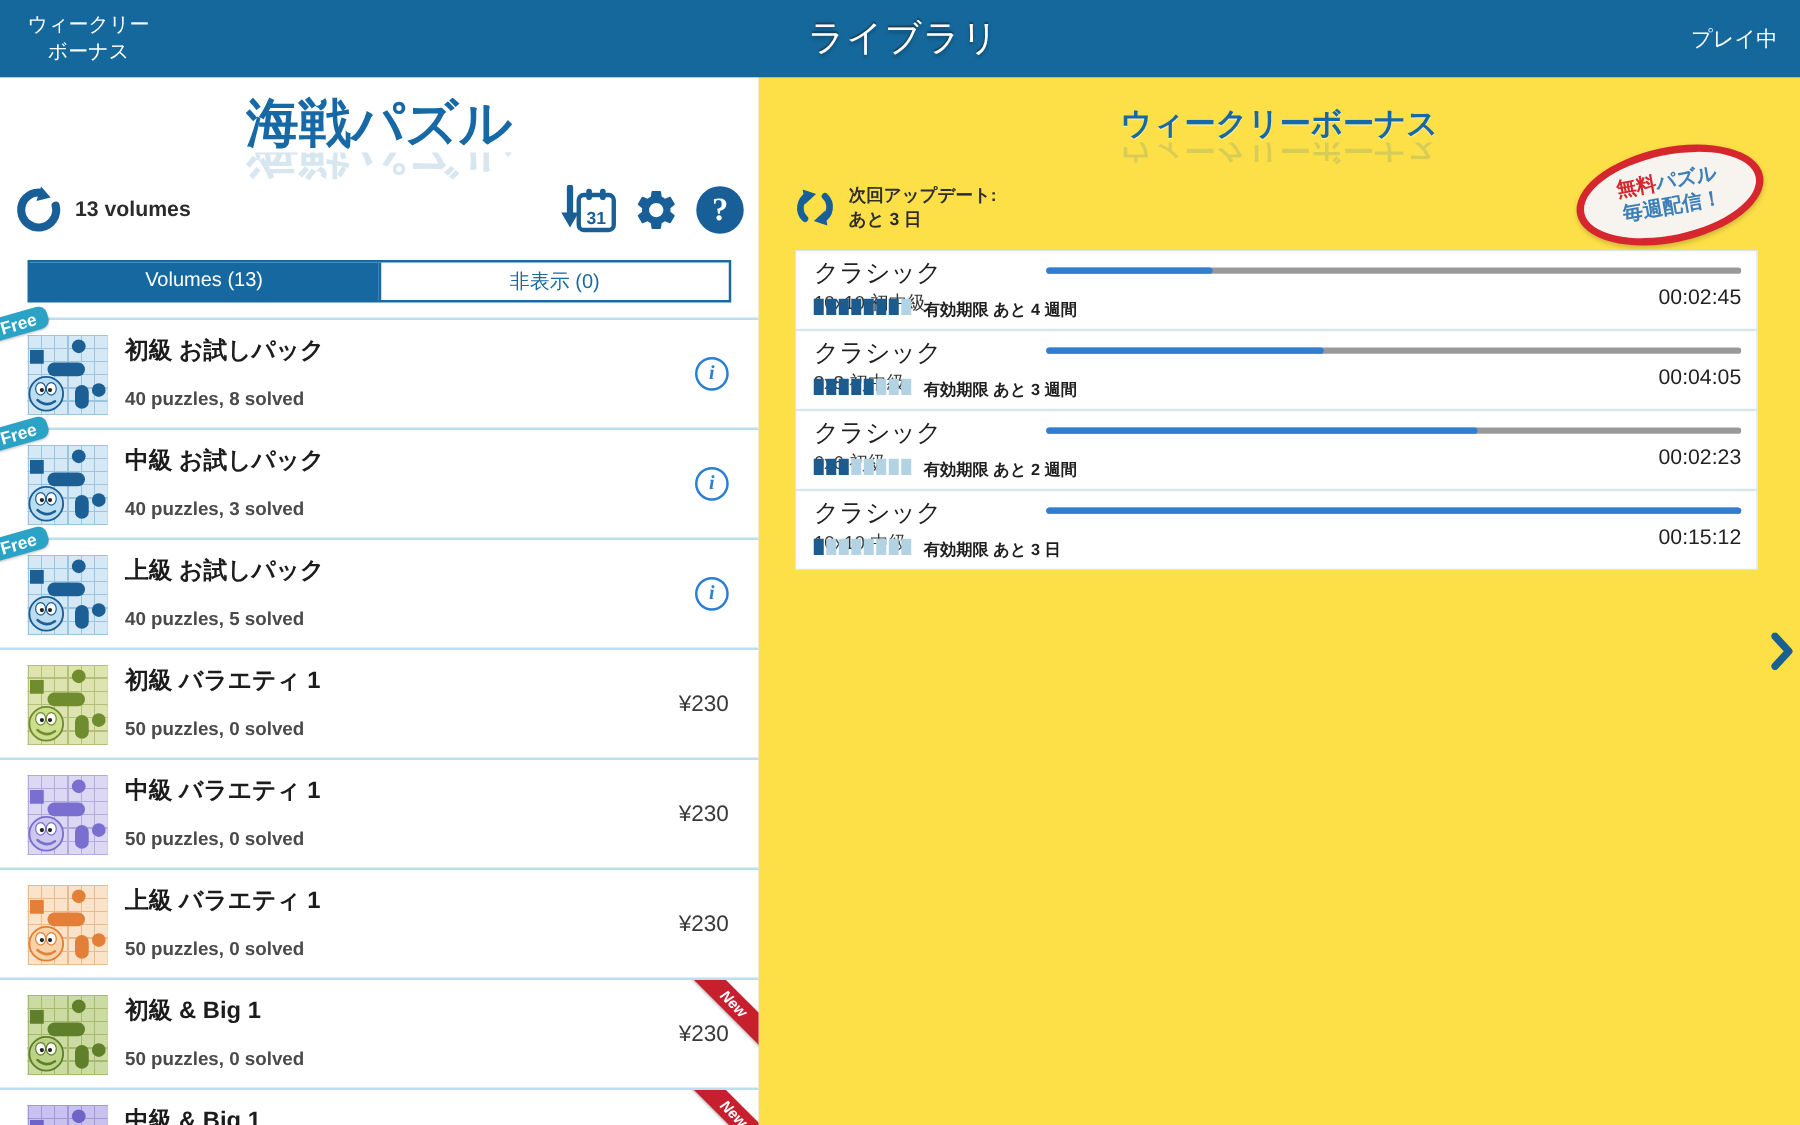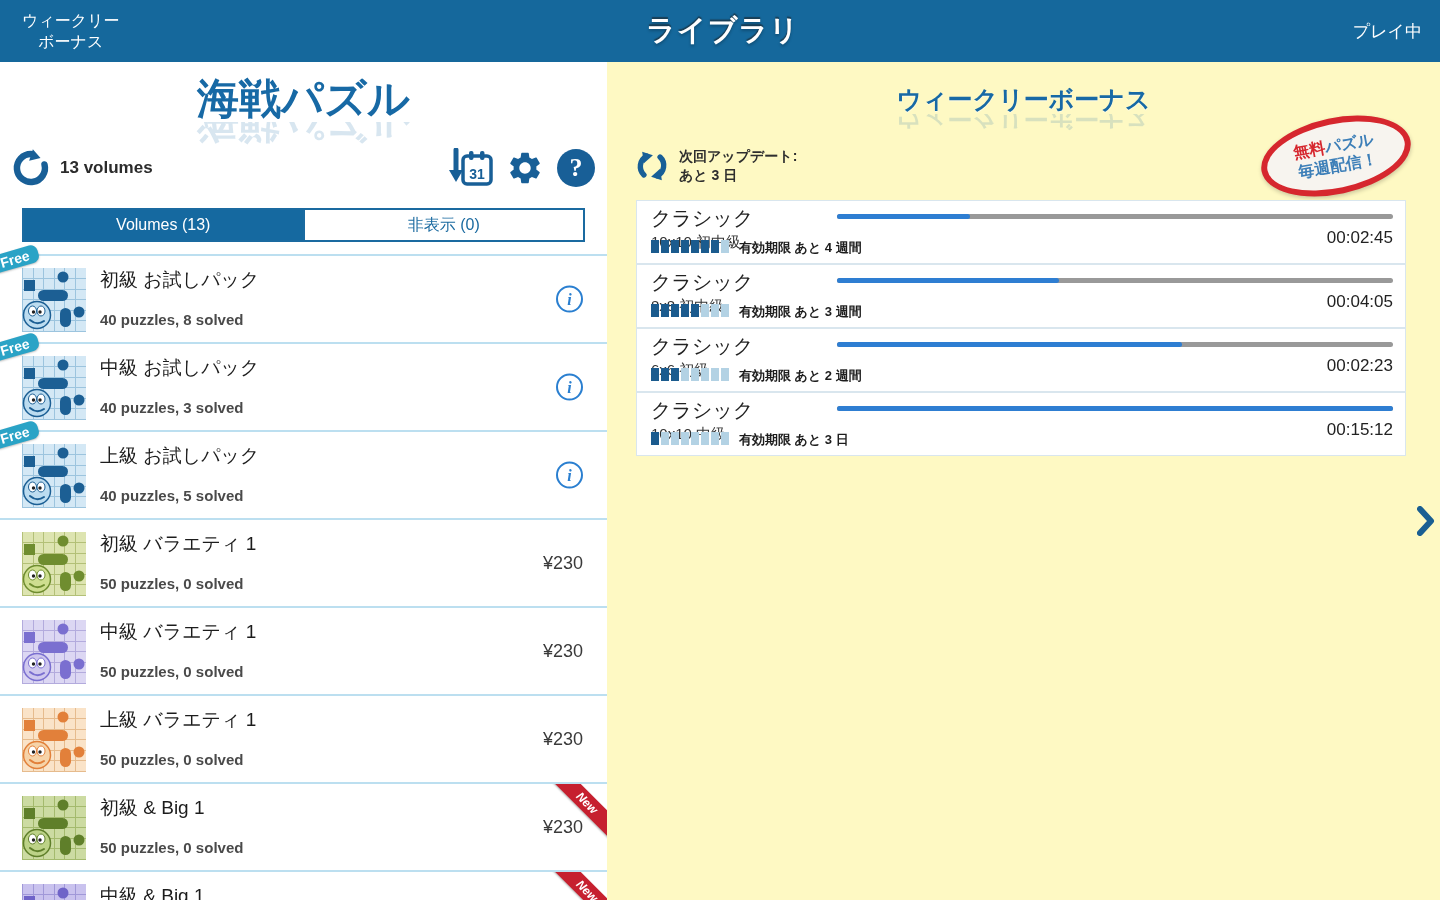--- a/index.html
+++ b/index.html
@@ -5,21 +5,21 @@
   * { margin:0; padding:0; box-sizing:border-box; }
   html,body { width:1440px; height:900px; overflow:hidden;
     font-family:"Liberation Sans", sans-serif; background:#a9d4ea; }
 
   
   .topbar { position:relative; height:62px; background:#15689c; color:#fff;
     display:flex; align-items:center; justify-content:space-between; }
   .topbar-left { margin-left:22px; text-align:center; font-size:16px; line-height:21px;
     cursor:pointer; }
   .topbar-title { position:absolute; left:50%; top:50%; transform:translate(-48%,-50%);
-    font-size:29px; font-weight:bold; letter-spacing:1px;
+    font-size:29px; font-weight:normal; letter-spacing:1px;
     text-shadow:0 -2px 1px rgba(30,30,30,.55), 0 2px 3px rgba(0,0,0,.25); }
   .topbar-right { margin-right:18px; font-size:17px; cursor:pointer;margin-left:40px; }
 
   .main { display:flex; height:838px; }
 
   
   .left-panel { width:607px; background:#fff; overflow:hidden; position:relative; }
   .lib-title { margin-top:14px; text-align:center; font-size:42px; line-height:46px;
     font-weight:bold; color:#1769a5; }
   .reflect { display:block; text-align:center; transform:scaleY(-1);
@@ -36,21 +36,21 @@
 
   .tabs { margin:18px 22px 0; height:34px; display:flex; border:2px solid #1a6aa0;
     background:#fff; }
   .tab { flex:1; display:flex; align-items:center; justify-content:center; font-size:16px;
     color:#1a6aa0; cursor:pointer; border-left:2px solid #1a6aa0; }
   .tab:first-child { border-left:none; }
   .tab.active { background:#1569a0; color:#fff; }
 
   .vol-list { margin-top:12px; }
   .vol-row { position:relative; height:88px; border-top:2px solid #bcdff0; cursor:pointer; }
-  .vol-title { position:absolute; left:100px; top:11px; font-size:19px; font-weight:normal;
+  .vol-title { position:absolute; left:100px; top:11px; font-size:19px; font-weight:bold;
     color:#1c1c1c; }
   .vol-sub { position:absolute; left:100px; bottom:14px; font-size:15px; font-weight:600;
     color:#4a4a4a; }
   .vol-price { position:absolute; right:24px; top:50%; transform:translateY(-50%);
     font-size:18px; color:#3a3a3a; }
   .info-btn { position:absolute; right:24px; top:50%; transform:translateY(-50%);
     width:27px; height:27px; border:2px solid #2a7fd0; border-radius:50%; color:#2a7fd0;
     display:flex; align-items:center; justify-content:center; font-size:16px;
     font-family:"Liberation Serif", serif; font-style:italic; font-weight:bold; cursor:pointer; }
 
@@ -71,21 +71,21 @@
     background:#2aa3c6; color:#fff; font-size:14px; font-weight:bold; padding:1px 9px;
     border-radius:7px; box-shadow:0 1px 2px rgba(0,0,0,.25); z-index:3; }
 
   .ribbon { position:absolute; top:0; right:0; width:62px; height:62px; overflow:hidden;
     z-index:3; }
   .ribbon span { position:absolute; top:10px; right:-30px; width:100px; text-align:center;
     transform:rotate(45deg); background:#c6202f; color:#fff; font-size:12px;
     font-weight:bold; font-style:italic; padding:2px 0; box-shadow:0 1px 2px rgba(0,0,0,.3); }
 
   
-  .right-panel { width:833px; background:#fef9c3; position:relative; overflow:hidden; }
+  .right-panel { width:833px; background:#fde047; position:relative; overflow:hidden; }
   .bonus-title { margin-top:22px; text-align:center; font-size:25px; line-height:30px;
     font-weight:bold; color:#1769a5; text-shadow:0 1px 1px rgba(255,255,255,.6); }
   .bonus-title-reflect { font-size:25px; line-height:30px; height:20px; }
   .update-row { margin:12px 0 0 28px; height:40px; display:flex; align-items:center; }
   .update-text { margin-left:10px; font-size:14px; font-weight:600; color:#2e2e2e;
     line-height:19px; }
 
   .stamp { position:absolute; right:28px; top:56px; width:152px; height:76px;
     border:6px solid #d6272e; border-radius:50%; background:#f7f4ef;
     transform:rotate(-12deg); display:flex; flex-direction:column; align-items:center;

